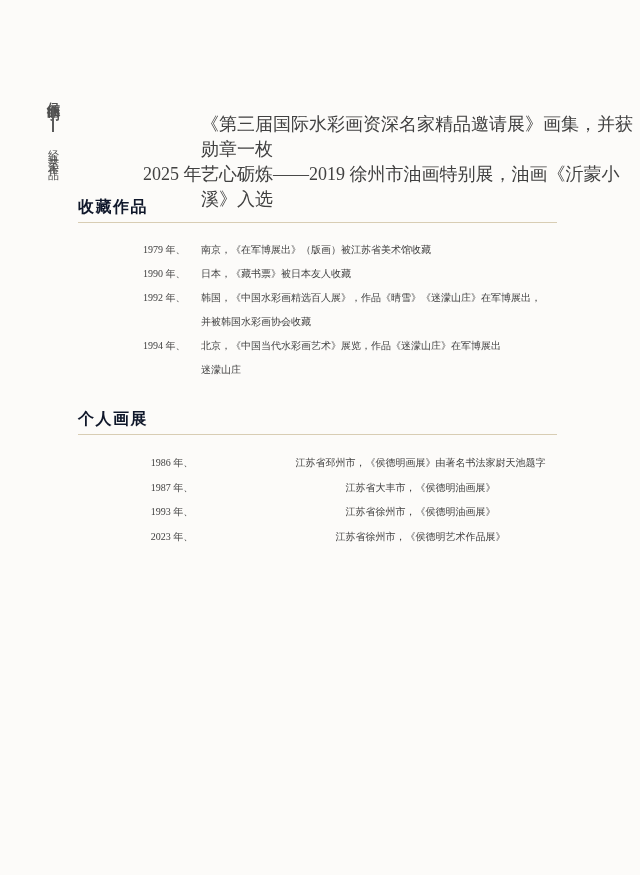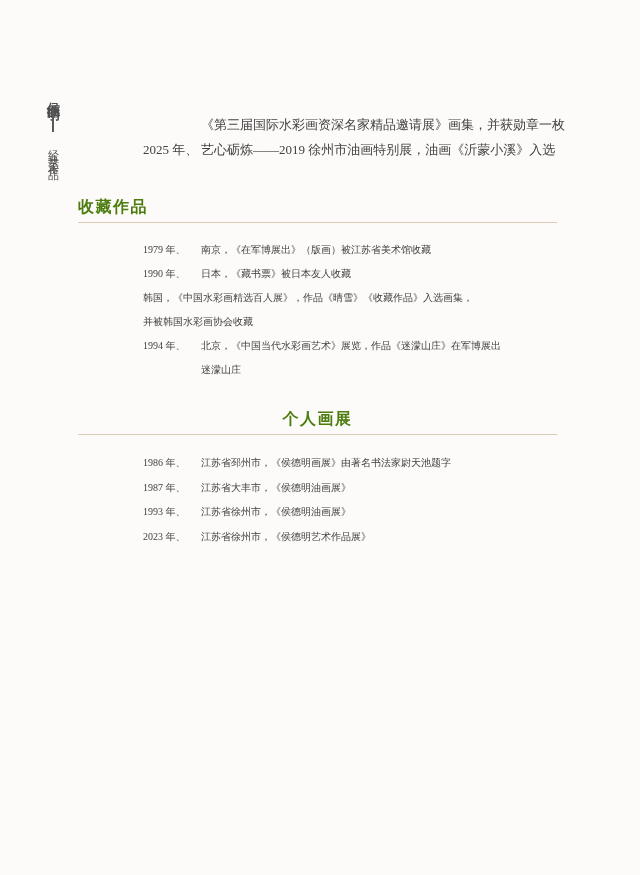--- a/index.html
+++ b/index.html
@@ -43,55 +43,55 @@
     font-size: 11px;
     letter-spacing: 4px;
   }
 
   
   .intro {
     position: absolute;
     left: 143px;
     top: 112px;
     width: 497px;
-    font-size: 13px;
+    font-size: 18px;
     line-height: 25px;
   }
 
   
   .row { display: flex; }
   .cell-year { width: 58px; flex: none; white-space: nowrap; }
   .cell-body { flex: 1; }
 
   
   .section { position: absolute; left: 78px; width: 479px; }
   .section-collections { top: 196px; }
-  .section-solo { top: 408px; text-align: center; }
+  .section-solo { top: 408px; }
   .section-title {
     font-size: 16px;
     font-weight: bold;
     letter-spacing: 1.5px;
-    color: #4d7c0f;
+    color: #0f172a;
     line-height: 22px;
   }
   .section-rule {
     height: 1px;
     background: #d8cdb4;
     margin-top: 4px;
   }
 
   
   .entries {
     position: absolute;
     left: 143px;
     width: 497px;
     font-size: 10px;
   }
   .entries-collections { top: 238px; line-height: 24px; }
-  .entries-solo { top: 451px; line-height: 24.5px; }
+  .entries-solo { top: 451px; line-height: 24.5px; text-align: center; }
 </style>
 </head>
 <body>
 
 <div class="page">
 
   <div class="sidebar">
     <div class="v-text v-name">侯德明</div>
     <div class="v-sep"></div>
     <div class="v-text v-series">经典艺术作品</div>
@@ -120,22 +120,23 @@
         <div>南京，《在军博展出》（版画）被江苏省美术馆收藏</div>
       </div>
     </div>
     <div class="row">
       <span class="cell-year">1990 年、</span>
       <div class="cell-body">
         <div>日本，《藏书票》被日本友人收藏</div>
       </div>
     </div>
     <div class="row">
+      <span class="cell-year">1992 年、</span>
       <div class="cell-body">
-        <div>韩国，《中国水彩画精选百人展》，作品《晴雪》《收藏作品》入选画集，</div>
+        <div>韩国，《中国水彩画精选百人展》，作品《晴雪》《迷濛山庄》在军博展出，</div>
         <div>并被韩国水彩画协会收藏</div>
       </div>
     </div>
     <div class="row">
       <span class="cell-year">1994 年、</span>
       <div class="cell-body">
         <div>北京，《中国当代水彩画艺术》展览，作品《迷濛山庄》在军博展出</div>
         <div>迷濛山庄</div>
       </div>
     </div>

